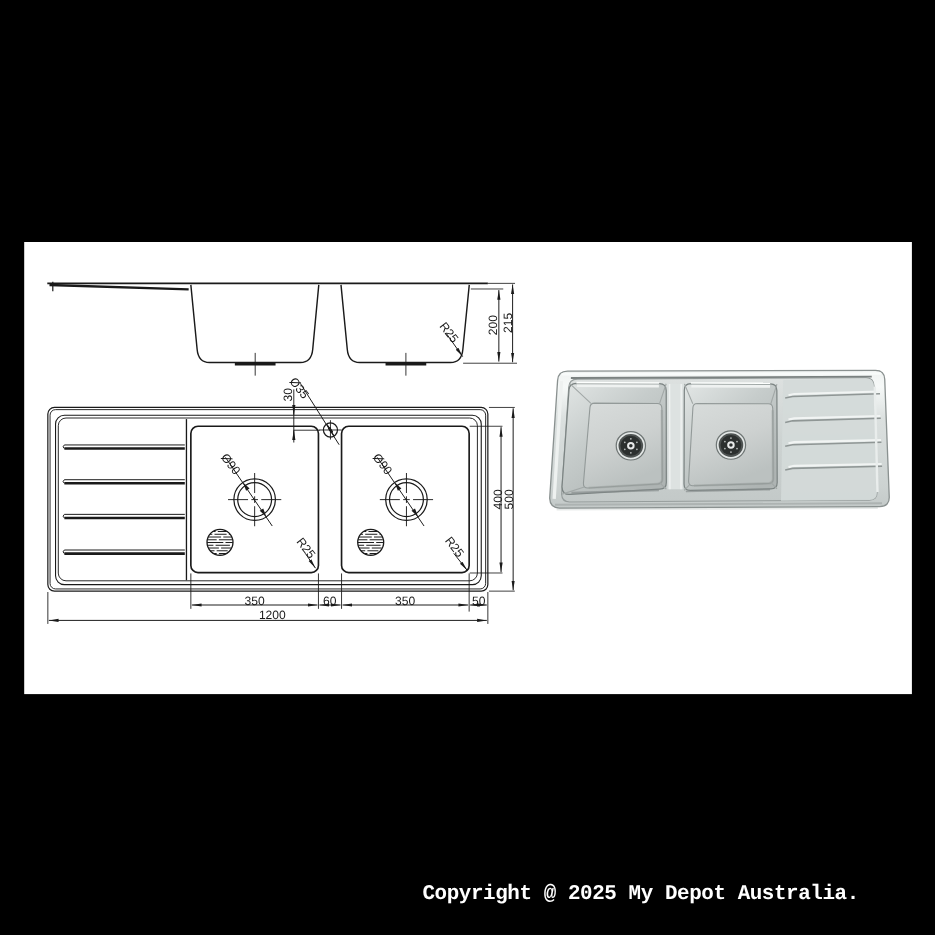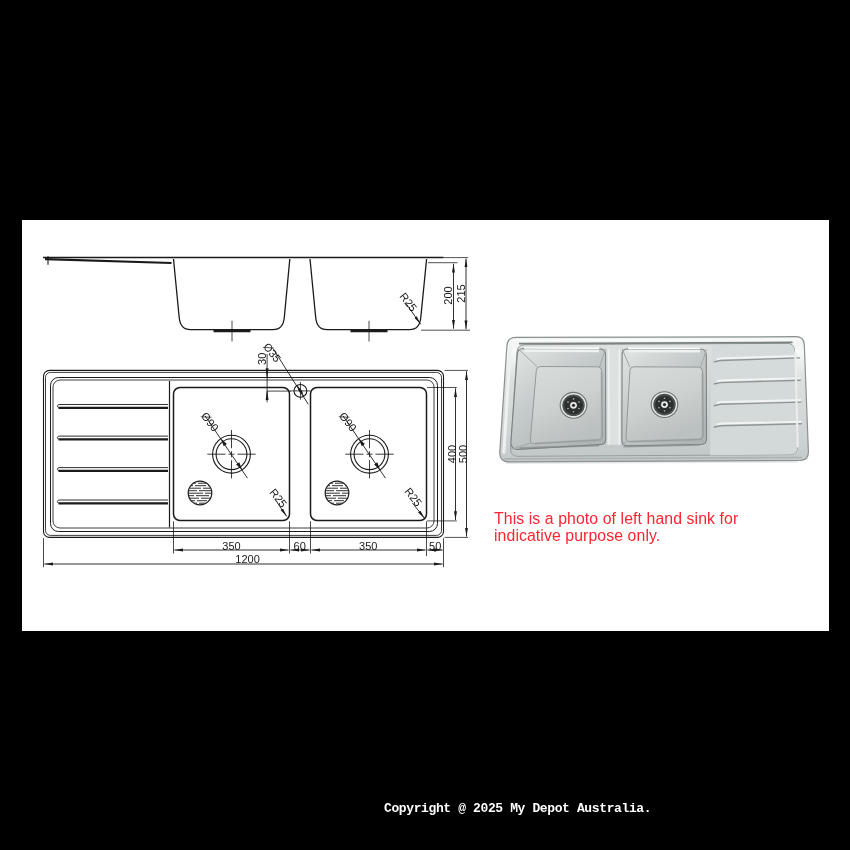--- a/index.html
+++ b/index.html
@@ -1,21 +1,21 @@
 <!DOCTYPE html>
 <html><head>
 <meta charset="utf-8">
 <style>
 html,body{margin:0;padding:0;width:850px;height:850px;background:#000;overflow:hidden;
 font-family:"Liberation Sans",sans-serif;}
 #stage{position:absolute;left:0;top:0;width:850px;height:850px;}
 #dwg{position:absolute;left:0;top:0;}
 .red{position:absolute;left:494px;top:509.5px;color:#fb2531;font-size:15.8px;line-height:17.2px;letter-spacing:0.1px;}
 .cp{position:absolute;color:#fff;font-family:"Liberation Mono",monospace;font-weight:bold;
-font-size:13px;letter-spacing:-0.38px;white-space:pre;}
+font-size:19px;letter-spacing:-0.38px;white-space:pre;}
 </style>
 </head>
 <body>
 <div id="stage">
 <svg id="dwg" width="850" height="850" viewBox="0 0 850 850">
 <defs>
 <marker id="ar" viewBox="0 0 10 4" refX="9.6" refY="2" markerWidth="9.2" markerHeight="4.2" orient="auto-start-reverse" markerUnits="userSpaceOnUse">
           <path d="M0,0.4 9.6,2 0,3.6Z" fill="#1a1a1a"></path>
         </marker>
 <linearGradient id="rimG" x1="0" y1="0" x2="0" y2="1">
@@ -306,17 +306,16 @@
 <path d="M716.8,403.1 L722,402 L800.9,400.1" stroke="#f1f4f3" stroke-width="2" fill="none"></path>
 <path d="M713.8,405.7 L720.5,404.3 L801.3,402.1" stroke="#8f9695" stroke-width="1.4" fill="none"></path>
 
 <path d="M716.8,424.6 L722,423.5 L801.5,421.8" stroke="#f1f4f3" stroke-width="2" fill="none"></path>
 <path d="M713.8,427.2 L720.5,425.8 L801.9,423.8" stroke="#8f9695" stroke-width="1.4" fill="none"></path>
 
 <path d="M795.2,351.5 L797.7,447.3" stroke="#e9edec" stroke-width="2.2" fill="none"></path>
 </g>
 </svg>
 
-<div class="red">This is a photo of left hand sink for<br>indicative purpose only.</div>
 
 <div class="cp" style="left:384px;top:800.8px">Copyright @ 2025 My Depot Australia.</div>
 
 </div>
 
 </body></html>

